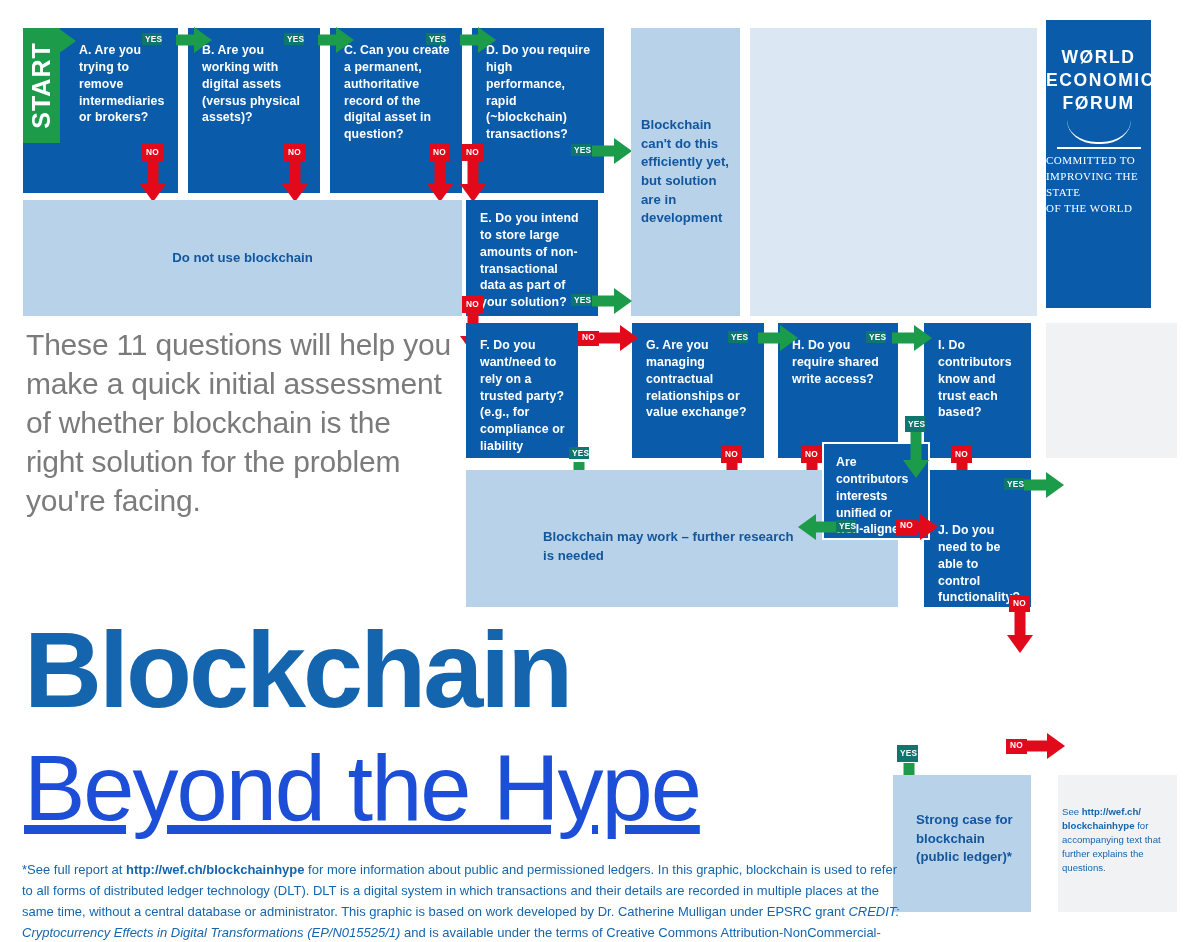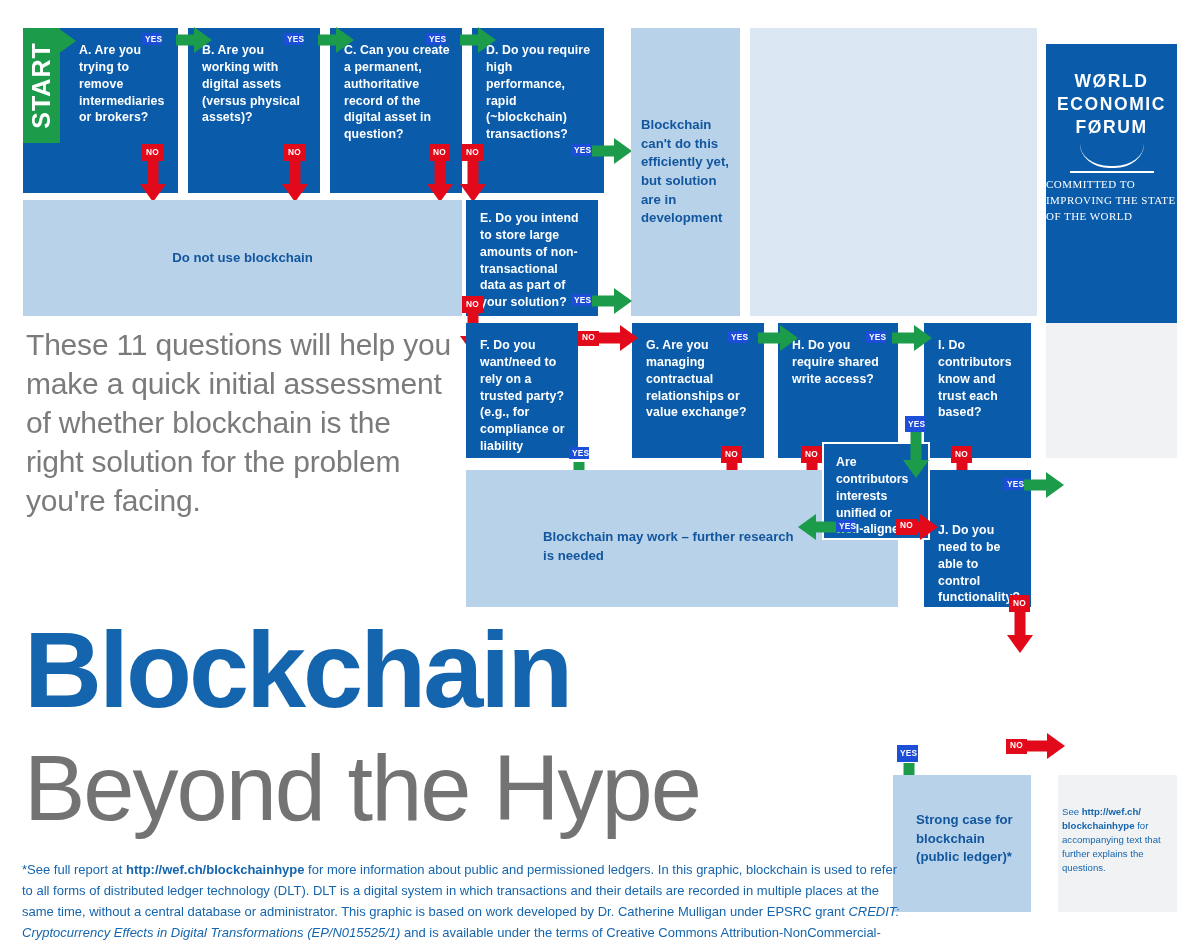--- a/index.html
+++ b/index.html
@@ -95,21 +95,21 @@
     position:absolute;
     font-size:8.3px;
     font-weight:700;
     color:#ffffff;
     padding:2px 3px 2px 3px;
     line-height:1;
     letter-spacing:.2px;
     box-sizing:border-box;
     text-align:center;
   }
-  .chip.yes{background:#1d4ed8;}
+  .chip.yes{background:#0f766e;}
   .chip.no{background:#e2091b;}
 
   
   .wef{
     position:absolute;
     background:#0a5cab;
     color:#ffffff;
     overflow:hidden;
   }
   .wef-mark{
@@ -151,25 +151,26 @@
   .title-main{
     position:absolute;
     color:#1565ae;
     font-weight:700;
     font-size:108px;
     line-height:1;
     letter-spacing:-3px;
   }
   .title-sub{
     position:absolute;
-    color:#737373;
+    color:#1d4ed8;
     font-weight:400;
     font-size:92px;
     line-height:1;
     letter-spacing:-2px;
+    text-decoration:underline;
   }
   .footnote{
     position:absolute;
     color:#1565ae;
     font-size:13px;
     line-height:1.62;
     width:880px;
   }
   .footnote b{font-weight:700;}
   .footnote i{font-style:italic;}
@@ -269,21 +270,21 @@
       <div class="head"></div>
   </div>
   <div class="chip yes" style="left:571px;top:144px;width:20px;">YES</div>
 
   <div class="box lt-box midleft" style="left:631px;top:28px;width:109px;height:288px;padding:0 10px 0 10px;">
     <span>Blockchain can't do this efficiently yet, but solution are in development</span>
   </div>
 
   <div class="box pale-box" style="left:750px;top:28px;width:287px;height:288px;"></div>
 
-  <div class="wef" style="left:1046px;top:44px;width:131px;height:288px;">
+  <div class="wef" style="left:1046px;top:20px;width:105px;height:288px;">
     <div class="wef-mark">
       <div>WØRLD</div>
       <div>ECONOMIC</div>
       <div>FØRUM</div>
     </div>
     <div class="wef-swoosh"></div>
     <div class="wef-rule"></div>
     <div class="wef-tag">
       <div>COMMITTED TO</div>
       <div>IMPROVING THE STATE</div>

